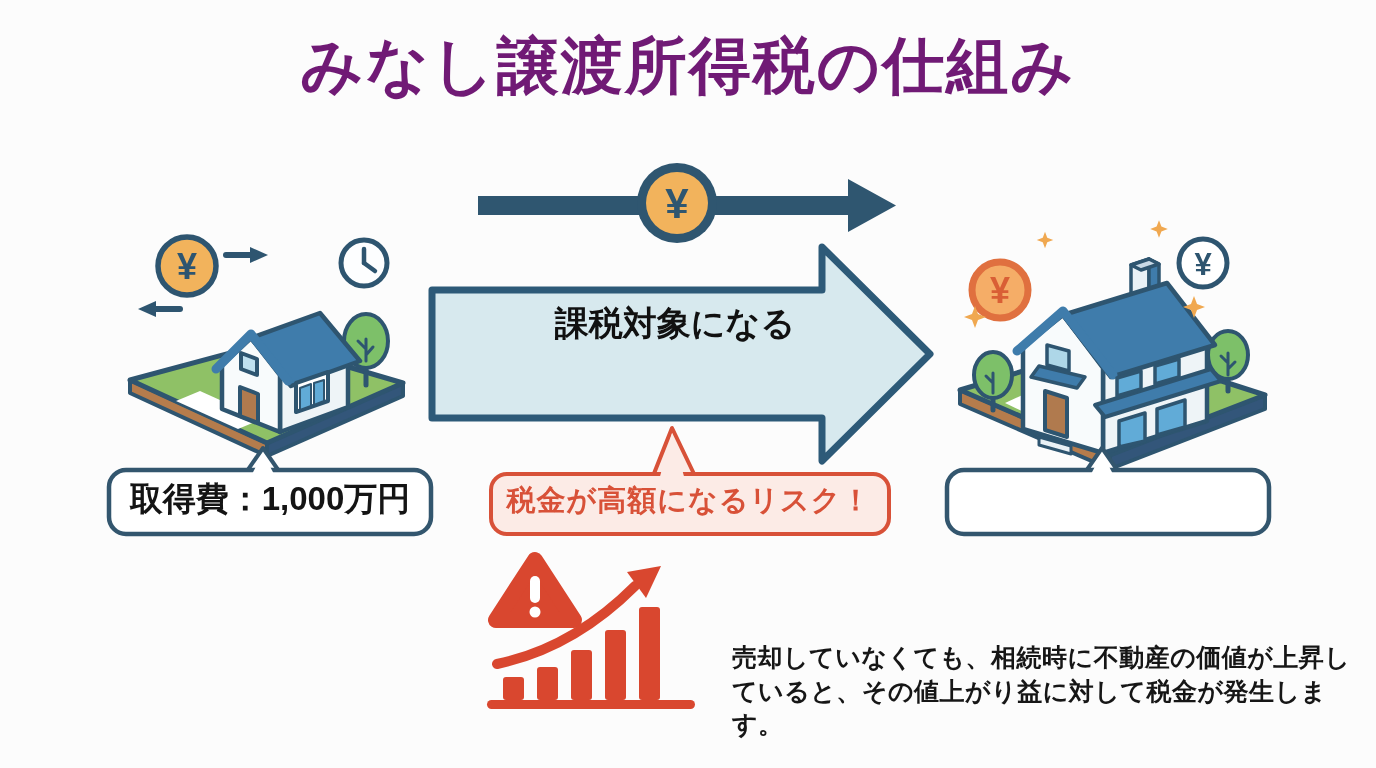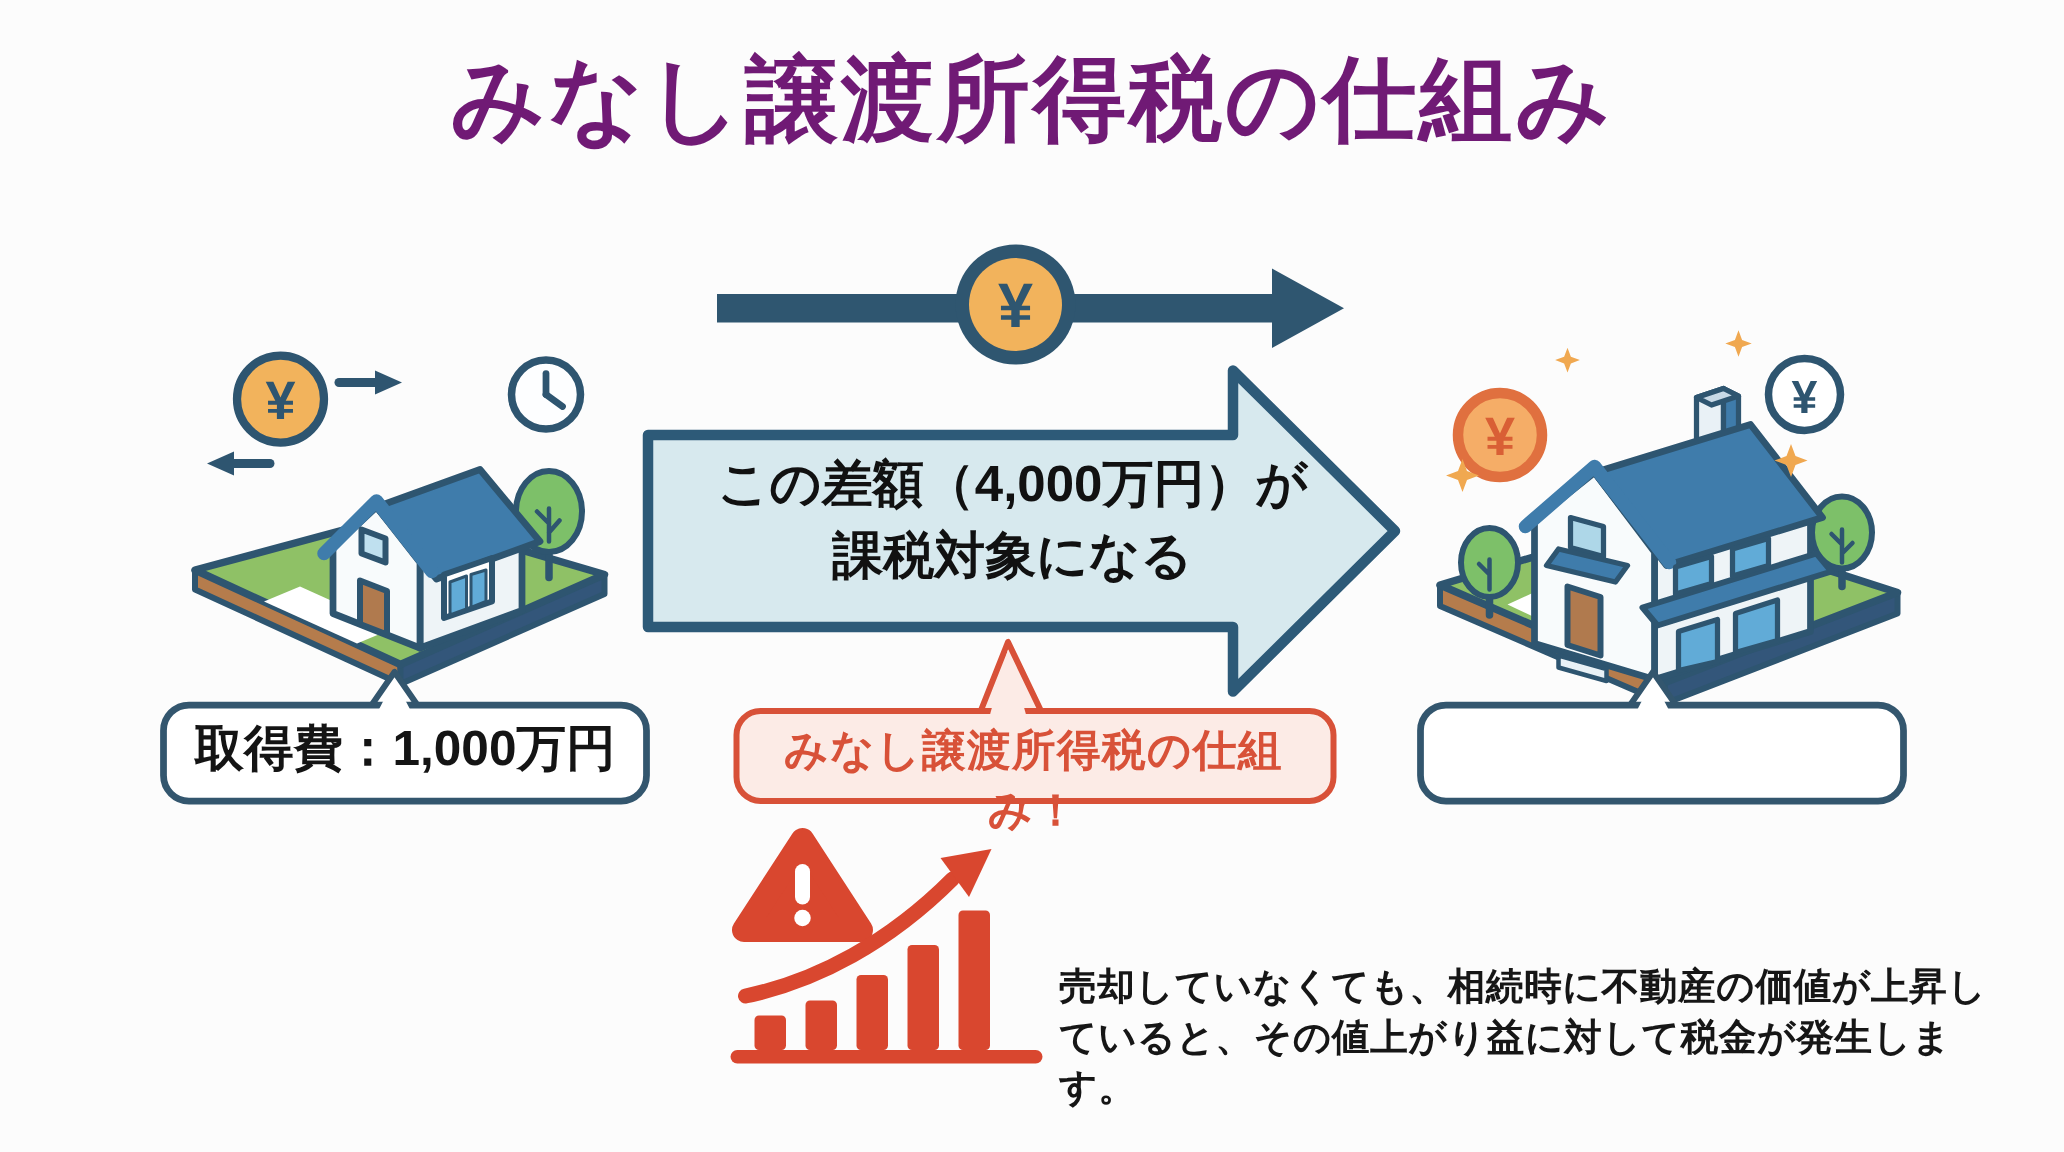--- a/index.html
+++ b/index.html
@@ -31,21 +31,21 @@
   .callout-text{
     top:477px;width:322px;text-align:center;
     font-size:33px;font-weight:800;color:#141414;
   }
   #purchase-value-text{left:109px;}
   #inheritance-value-text{left:947px;}
   #summary-heading{
     left:710px;top:564px;font-size:46px;font-weight:900;color:#141414;letter-spacing:1px;
   }
   .summary-line{
-    left:706px;width:640px;font-size:25px;font-weight:700;color:#161616;letter-spacing:0.5px;
+    left:732px;width:640px;font-size:25px;font-weight:700;color:#161616;letter-spacing:0.5px;
   }
   #summary-line1{top:641px;}
   #summary-line2{top:675px;}
   svg{display:block;}
   svg text.coin-yen{font-family:"Liberation Sans","DejaVu Sans",sans-serif;font-weight:900;}
 </style>
 </head>
 <body>
 
 <div id="canvas">
@@ -171,21 +171,20 @@
       <polygon transform="translate(214,24) scale(0.8)" points="0,-11 3,-3 11,0 3,3 0,11 -3,3 -11,0 -3,-3"></polygon>
       <polygon transform="translate(30,112)" points="0,-11 3,-3 11,0 3,3 0,11 -3,3 -11,0 -3,-3"></polygon>
       <polygon transform="translate(249,102)" points="0,-11 3,-3 11,0 3,3 0,11 -3,3 -11,0 -3,-3"></polygon>
     </g>
   </svg>
 
   <svg class="abs" style="left:425px;top:238px;" width="515" height="235" viewBox="0 0 515 235">
     <polygon points="7,52 397,52 397,9 505,116 397,223 397,180 7,180" fill="#d7e9ee" stroke="#2d5a78" stroke-width="7" stroke-linejoin="round"></polygon>
   </svg>
   <div id="diff-arrow-text" class="abs jp">
-    <div>この差額（4,000万円）が</div>
     <div>課税対象になる</div>
   </div>
 
   <svg class="abs" style="left:104px;top:444px;" width="332" height="96" viewBox="0 0 332 96">
     <polygon points="159,4 141,30 177,30" fill="#ffffff" stroke="#33566e" stroke-width="4" stroke-linejoin="round"></polygon>
     <rect x="5" y="26" width="322" height="64" rx="17" fill="#ffffff" stroke="#33566e" stroke-width="4.5"></rect>
     <polygon points="146,34 172,34 159,9" fill="#ffffff"></polygon>
   </svg>
   <div id="purchase-value-text" class="abs jp callout-text">取得費：1,000万円</div>
 
@@ -193,21 +192,21 @@
     <polygon points="160,4 142,30 178,30" fill="#ffffff" stroke="#33566e" stroke-width="4" stroke-linejoin="round"></polygon>
     <rect x="5" y="26" width="322" height="64" rx="17" fill="#ffffff" stroke="#33566e" stroke-width="4.5"></rect>
     <polygon points="147,34 173,34 160,9" fill="#ffffff"></polygon>
   </svg>
 
   <svg class="abs" style="left:483px;top:424px;" width="412" height="118" viewBox="0 0 412 118">
     <polygon points="189,4 170,52 212,52" fill="#fcebe6" stroke="#d85138" stroke-width="4" stroke-linejoin="round"></polygon>
     <rect x="8" y="50" width="398" height="60" rx="16" fill="#fcebe6" stroke="#d85138" stroke-width="4"></rect>
     <polygon points="176,56 202,56 189,9" fill="#fcebe6"></polygon>
   </svg>
-  <div id="risk-bubble-text" class="abs jp">みなし譲渡所得税の仕組み！</div>
+  <div id="risk-bubble-text" class="abs jp">税金が高額になるリスク！</div>
 
   <svg class="abs" style="left:483px;top:548px;" width="218" height="168" viewBox="0 0 218 168">
     <g>
       <polygon points="52,12 13,72 91,72" fill="#d9472f" stroke="#d9472f" stroke-width="16" stroke-linejoin="round"></polygon>
       <rect x="47" y="28" width="10" height="27" rx="5" fill="#ffffff"></rect>
       <circle cx="52" cy="64" r="5.5" fill="#ffffff"></circle>
     </g>
     <g fill="#d9472f">
       <rect x="20" y="129" width="21" height="23" rx="3"></rect>
       <rect x="54" y="119" width="21" height="33" rx="3"></rect>

